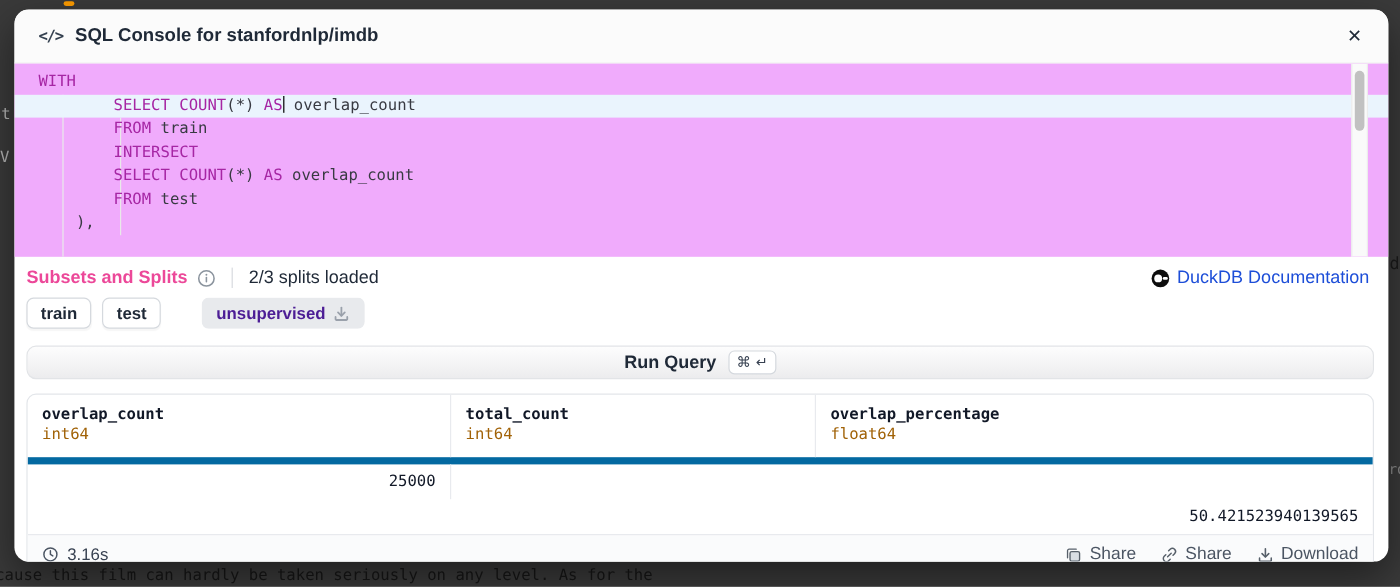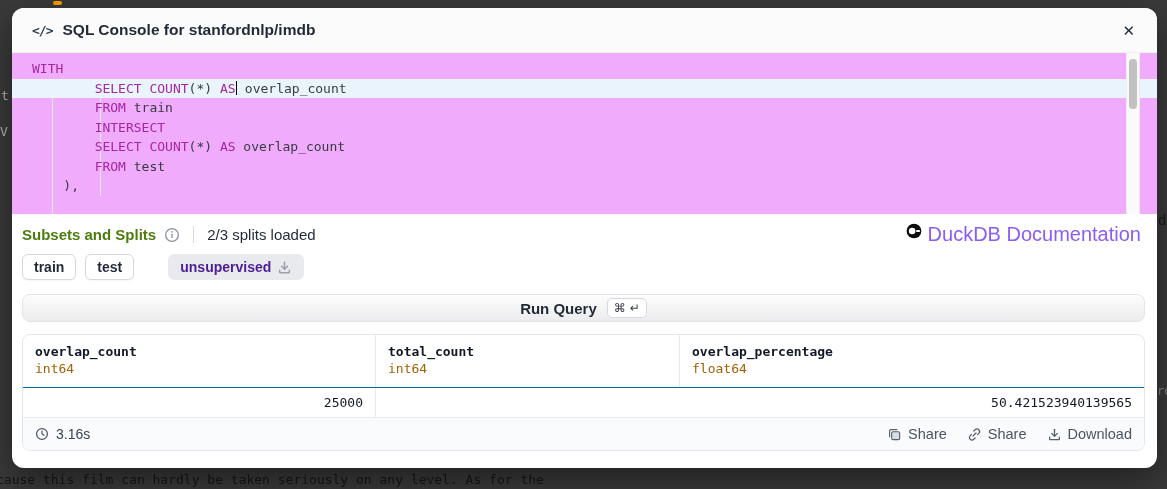--- a/index.html
+++ b/index.html
@@ -37,25 +37,25 @@
   .code-line { position:relative; z-index:1; white-space:pre; padding-left:20px; color:#383a42; }
   .code-line.active { background:#eaf4fd; }
   .kw { color:#a626a4; }
   .cursor { display:inline-block; width:1.5px; height:14px; background:#000; vertical-align:-2px; }
   .sb-track { position:absolute; top:0; bottom:0; right:17px; width:14px; background:#fafafa;
               border-left:1px solid #ececec; border-right:1px solid #ececec; z-index:2; }
   .sb-thumb { position:absolute; top:6px; left:2px; width:8px; height:50px; border-radius:4px; background:#c1c1c1; cursor:pointer; }
 
   
   .subsets-row { display:flex; align-items:center; gap:8px; padding:0 16px 0 10px; margin-top:9px; }
-  .section-title { font-size:15px; font-weight:700; color:#4d7c0f; }
+  .section-title { font-size:15px; font-weight:700; color:#ec4899; }
   .vdiv { width:1px; height:17px; background:#d7dadf; margin:0 5px; }
   .status-text { font-size:15px; color:#1f2937; }
   .spacer { flex:1; }
-  .doc-link { display:flex; align-items:flex-start; gap:6px; font-size:20px; color:#8b5cf6; text-decoration:none; cursor:pointer; }
+  .doc-link { display:flex; align-items:flex-end; gap:6px; font-size:15px; color:#1d4ed8; text-decoration:none; cursor:pointer; }
 
   .chips-row { display:flex; align-items:center; gap:9px; padding:0 10px; margin-top:8px; }
   .chip { height:26px; display:inline-flex; align-items:center; gap:6px; padding:0 11px;
           border-radius:6px; font-size:14px; font-weight:700; cursor:pointer; border:1px solid transparent; }
   .chip.loaded { background:#fff; border-color:#d5d9de; color:#1f2937; box-shadow:0 1px 1px rgba(0,0,0,.04); }
   .chip.unloaded { background:#e8eaed; color:#4c1d95;margin-left:25px; }
 
   
   .run-btn { margin:14px 12px 0 10px; height:28px; flex:none; border-radius:8px;
              border:1px solid #e2e4e7; background:linear-gradient(#fdfdfd,#ececee);
@@ -65,21 +65,21 @@
          border-radius:5px; padding:2px 6px; font-size:12px; color:#374151; }
 
   
   .results { margin:12px 12px 0 10px; border:1px solid #e3e6ea; border-radius:8px; background:#fff; overflow:hidden; flex:none; }
   .thead { display:flex; }
   .th { padding:9px 12px 11px; border-right:1px solid #e8eaee; }
   .th:last-child { border-right:0; }
   .c0 { width:353px; flex:none; } .c1 { width:304px; flex:none; } .c2 { flex:1; }
   .col-name { font:700 13px "DejaVu Sans Mono", monospace; color:#111827; }
   .col-type { font:13px "DejaVu Sans Mono", monospace; color:#a16207; margin-top:2px; }
-  .trow { display:flex; border-top:1px solid #0369a1; }
+  .trow { display:flex; border-top:6px solid #0369a1;flex-direction:column; }
   .td { padding:7px 12px; font:13px "DejaVu Sans Mono", monospace; color:#111827; text-align:right;
         border-right:1px solid #e8eaee; }
   .td:last-child { border-right:0; }
   .tfoot { display:flex; align-items:center; border-top:1px solid #e8eaee; background:#fafbfc; padding:8px 12px; }
   .duration { display:flex; align-items:center; gap:7px; font-size:14px; color:#374151; }
   .actions { margin-left:auto; display:flex; align-items:center; gap:20px; }
   .action { display:flex; align-items:center; gap:6px; font-size:14.5px; color:#4b5563; background:none; border:0; cursor:pointer; }
   svg { display:block; }
 </style>
 </head>

